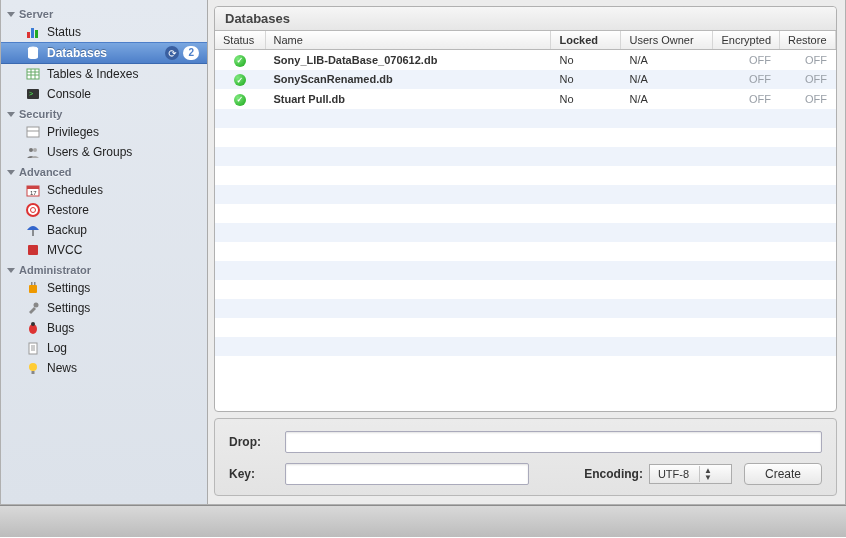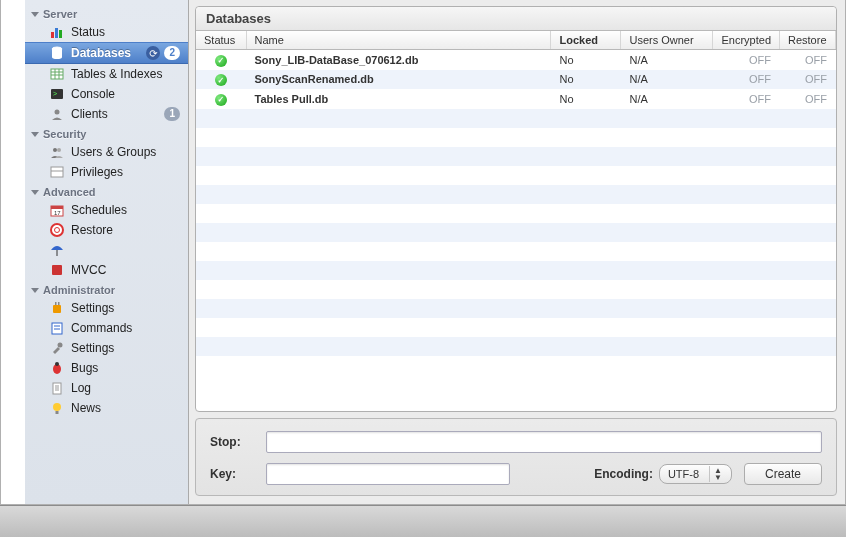--- a/index.html
+++ b/index.html
@@ -1,18 +1,18 @@
 <!DOCTYPE html>
 <html><head>
 <meta charset="utf-8">
 <style>
 * { box-sizing: border-box; margin: 0; padding: 0; }
 body { font-family: "Lucida Grande", "Helvetica Neue", Arial, sans-serif; font-size: 12px; color: #333; background: #fff; width: 846px; height: 538px; overflow: hidden; }
 .main { display: flex; height: 505px; border: 1px solid #b0b0b0; border-top: none; }
-.sidebar { width: 164px; background: linear-gradient(#e4e9f0, #dce2ea); border-right: 1px solid #aaa; padding-top: 4px; overflow-y: auto; margin-left: 24px; }
+.sidebar { width: 207px; background: linear-gradient(#e4e9f0, #dce2ea); border-right: 1px solid #aaa; padding-top: 4px; overflow-y: auto; }
 .group-header { display: flex; align-items: center; font-size: 11px; font-weight: bold; color: #6b7280; padding: 4px 8px 2px 6px; text-shadow: 0 1px 0 rgba(255,255,255,.6); }
 .tri { display:inline-block; width:0;height:0;border-left:4px solid transparent;border-right:4px solid transparent;border-top:5px solid #7a7f88;margin-right:4px; }
 .item { display:flex; align-items:center; padding:2px 8px 2px 24px; height:20px; cursor:pointer; color:#222; }
 .item .icon { width:16px; height:16px; margin-right:6px; display:inline-flex; align-items:center; justify-content:center; }
 .item .label { flex:1; }
 .item.selected { background: linear-gradient(#7aa7e0,#4d7fc9); color:#fff; border-top:1px solid #4d7fc9; border-bottom:1px solid #3a69b0; height:22px; }
 .item.selected .label { font-weight:bold; text-shadow:0 -1px 0 rgba(0,0,0,.3); }
 .badge { background:#fff; color:#4d7fc9; font-size:10px; font-weight:bold; border-radius:8px; padding:0 5px; height:14px; line-height:14px; margin-left:4px; }
 .badge2 { background:#9aa6b8; color:#fff; font-size:10px; font-weight:bold; border-radius:8px; padding:0 5px; height:14px; line-height:14px; }
 .refresh { width:14px;height:14px;border-radius:50%;background:#3a5fa0;color:#fff;display:inline-flex;align-items:center;justify-content:center;font-size:10px;margin-left:4px; }
@@ -31,21 +31,21 @@
 .btn-row { display:flex; justify-content:flex-end; gap:10px; padding:8px 10px; }
 .btn { background:linear-gradient(#fdfdfd,#e8e8e8); border:1px solid #acacac; border-radius:4px; padding:3px 0; width:78px; text-align:center; font-size:12px; color:#333; box-shadow:0 1px 0 rgba(255,255,255,.6) inset; cursor:pointer; }
 .form-panel { background:linear-gradient(#ebebeb,#e3e3e3); border:1px solid #b8b8b8; border-radius:4px; margin:6px 0 0 6px; padding:12px 14px 10px 14px; }
 .form-row { display:flex; align-items:center; margin-bottom:10px; }
 .form-row:last-child { margin-bottom:0; }
 .flabel { width:56px; font-weight:bold; color:#333; font-size:12px; }
 input[type=text] { border:1px solid #aab; border-radius:2px; padding:3px 4px; font-size:12px; box-shadow:inset 0 1px 2px rgba(0,0,0,.12); }
 .name-input { flex:1; }
 .key-input { width:244px; }
 .enc-label { font-weight:bold; color:#333; margin-left:auto; margin-right:6px; }
-.select { display:inline-flex; align-items:center; background:linear-gradient(#fdfdfd,#e8e8e8); border:1px solid #acacac; border-radius:8px; height:20px; padding:0 6px 0 8px; font-size:11px; margin-right:12px; }
+.select { display:inline-flex; align-items:center; background:linear-gradient(#fdfdfd,#e8e8e8); border:1px solid #acacac; border-radius:0; height:20px; padding:0 16px 0 8px; font-size:11px; margin-right:12px; }
 .select .sep { width:1px; height:16px; background:#c5c5c5; margin:0 4px 0 10px; }
 .select .arrows { font-size:8px;line-height:7px;color:#444;display:flex;flex-direction:column;align-items:center;padding-right:3px; }
 .bottom-bar { height:32px; background:linear-gradient(#d9d9d9,#bcbcbc); border-top:1px solid #8c8c8c; }
 </style>
 </head>
 <body>
 
 <div class="main">
   <div class="sidebar" id="sidebar">
       <div class="group-header">
@@ -88,54 +88,44 @@
       </div>
       <div class="item">
         <span class="icon">
           <svg width="14" height="14">
             <rect x="1" y="2" width="12" height="10" fill="#333" rx="1"></rect>
             <text x="3" y="9" font-size="7" fill="#5f5">&gt;</text>
           </svg>
         </span>
         <span class="label">Console</span>
       </div>
-      <div class="item">
-        <span class="icon">
-          <svg width="14" height="14">
-            <circle cx="7" cy="5" r="2.5" fill="#888"></circle>
-            <path d="M2 13 Q7 8 12 13" fill="#888"></path>
-          </svg>
-        </span>
-        <span class="label">Clients</span>
-        <span class="badge2">1</span>
-      </div>
       <div class="group-header">
         <span class="tri"></span>
         <span>Security</span>
+      </div>
+      <div class="item">
+        <span class="icon">
+          <svg width="14" height="14">
+            <rect x="1" y="2" width="12" height="10" fill="#fff" stroke="#999"></rect>
+            <line x1="1" y1="6" x2="13" y2="6" stroke="#999"></line>
+          </svg>
+        </span>
+        <span class="label">Privileges</span>
       </div>
       <div class="item">
         <span class="icon">
           <svg width="14" height="14">
             <circle cx="5" cy="5" r="2" fill="#777"></circle>
             <circle cx="9" cy="5" r="2" fill="#aaa"></circle>
             <path d="M1 13 Q5 9 9 13" fill="#777"></path>
             <path d="M5 13 Q9 9 13 13" fill="#aaa"></path>
           </svg>
         </span>
         <span class="label">Users &amp; Groups</span>
       </div>
-      <div class="item">
-        <span class="icon">
-          <svg width="14" height="14">
-            <rect x="1" y="2" width="12" height="10" fill="#fff" stroke="#999"></rect>
-            <line x1="1" y1="6" x2="13" y2="6" stroke="#999"></line>
-          </svg>
-        </span>
-        <span class="label">Privileges</span>
-      </div>
       <div class="group-header">
         <span class="tri"></span>
         <span>Advanced</span>
       </div>
       <div class="item">
         <span class="icon">
           <svg width="14" height="14">
             <rect x="1" y="3" width="12" height="10" fill="#fff" stroke="#c44"></rect>
             <rect x="1" y="3" width="12" height="3" fill="#c44"></rect>
             <text x="4" y="12" font-size="6" fill="#333">17</text>
@@ -152,20 +142,21 @@
         </span>
         <span class="label">Restore</span>
       </div>
       <div class="item">
         <span class="icon">
           <svg width="14" height="14">
             <path d="M1 7 Q7 -1 13 7" fill="#36c"></path>
             <line x1="7" y1="7" x2="7" y2="13" stroke="#333"></line>
           </svg>
         </span>
+        <span class="label">Backup</span>
       </div>
       <div class="item">
         <span class="icon">
           <svg width="14" height="14">
             <rect x="2" y="2" width="10" height="10" fill="#c33" rx="1"></rect>
           </svg>
         </span>
         <span class="label">MVCC</span>
       </div>
       <div class="group-header">
@@ -174,30 +165,20 @@
       </div>
       <div class="item">
         <span class="icon">
           <svg width="14" height="14">
             <rect x="3" y="4" width="8" height="8" fill="#e90" rx="1"></rect>
             <rect x="5" y="1" width="1.5" height="3" fill="#888"></rect>
             <rect x="8" y="1" width="1.5" height="3" fill="#888"></rect>
           </svg>
         </span>
         <span class="label">Settings</span>
-      </div>
-      <div class="item">
-        <span class="icon">
-          <svg width="14" height="14">
-            <rect x="2" y="2" width="10" height="11" fill="#fff" stroke="#36c"></rect>
-            <line x1="4" y1="5" x2="10" y2="5" stroke="#36c"></line>
-            <line x1="4" y1="8" x2="10" y2="8" stroke="#36c"></line>
-          </svg>
-        </span>
-        <span class="label">Commands</span>
       </div>
       <div class="item">
         <span class="icon">
           <svg width="14" height="14">
             <path d="M3 11 L8 6 L10 8 L5 13 Z" fill="#888"></path>
             <circle cx="10" cy="4" r="2.5" fill="#888"></circle>
           </svg>
         </span>
         <span class="label">Settings</span>
       </div>
@@ -258,21 +239,21 @@
               <tr>
                 <td style="text-align:center"><span class="status-dot">✓</span></td>
                 <td style="font-weight:bold">SonyScanRenamed.db</td>
                 <td>No</td>
                 <td>N/A</td>
                 <td class="off">OFF</td>
                 <td class="off">OFF</td>
               </tr>
               <tr>
                 <td style="text-align:center"><span class="status-dot">✓</span></td>
-                <td style="font-weight:bold">Tables Pull.db</td>
+                <td style="font-weight:bold">Stuart Pull.db</td>
                 <td>No</td>
                 <td>N/A</td>
                 <td class="off">OFF</td>
                 <td class="off">OFF</td>
               </tr>
               <tr>
                 <td colspan="6"></td>
               </tr>
               <tr>
                 <td colspan="6"></td>
@@ -312,21 +293,21 @@
               </tr>
               <tr>
                 <td colspan="6"></td>
               </tr>
             </tbody>
         </table>
       </div>
     </div>
     <div class="form-panel">
       <div class="form-row">
-        <div class="flabel">Stop:</div>
+        <div class="flabel">Drop:</div>
         <input type="text" class="name-input" style="">
       </div>
       <div class="form-row">
         <div class="flabel">Key:</div>
         <input type="text" class="key-input" style="">
         <div class="enc-label">Encoding:</div>
         <div class="select">
           <span>UTF-8</span>
           <span class="sep"></span>
           <span class="arrows">

